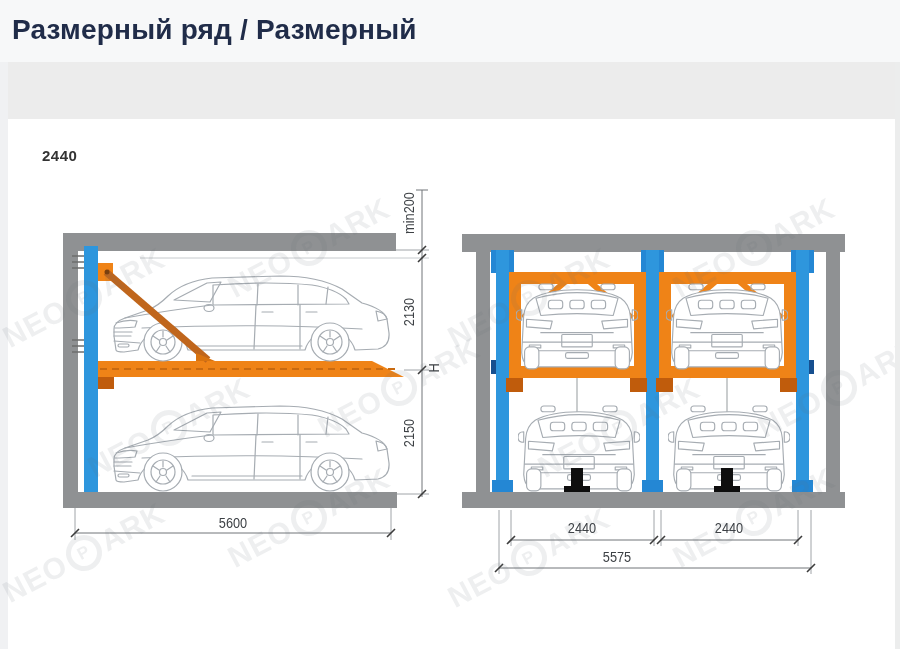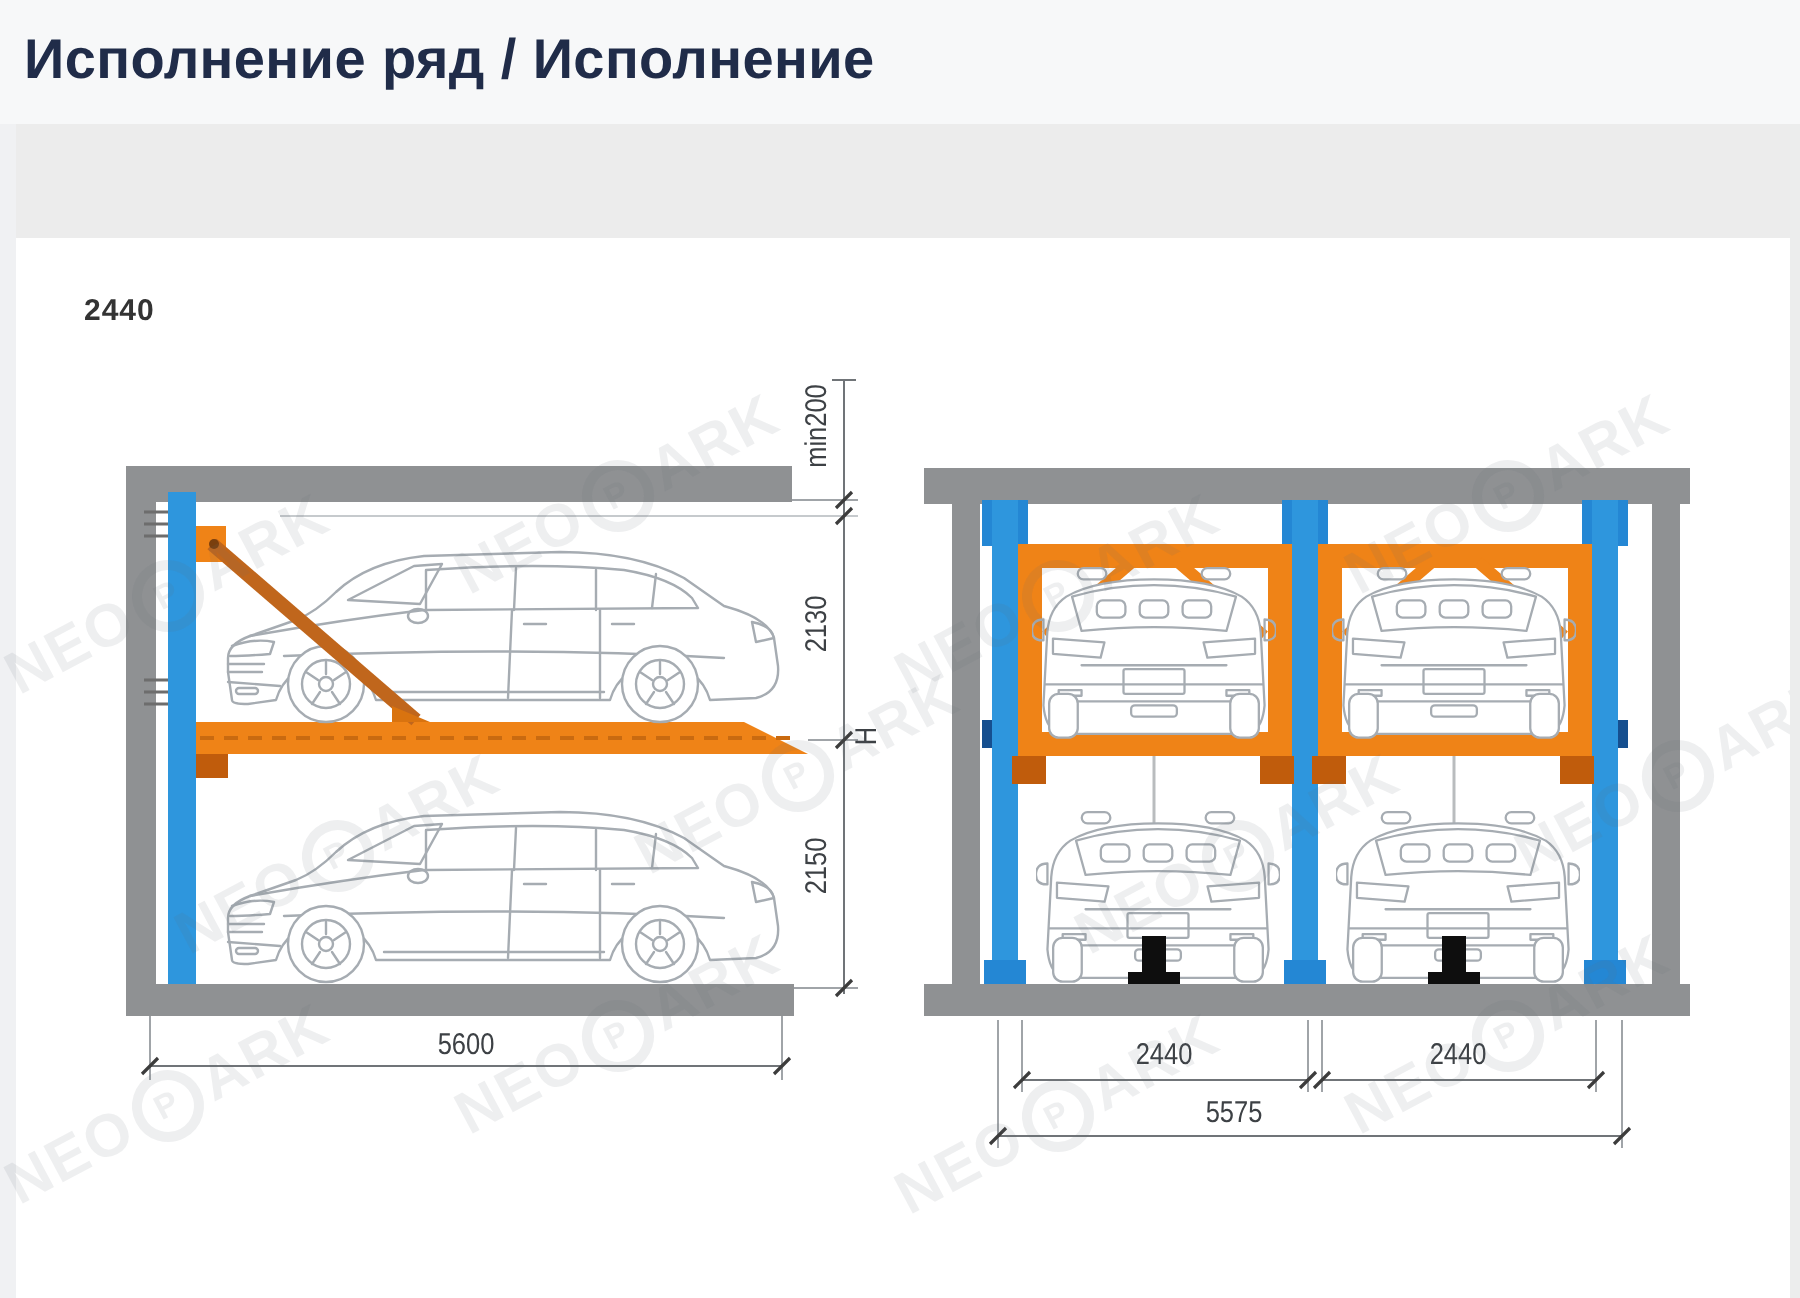--- a/index.html
+++ b/index.html
@@ -38,21 +38,21 @@
              width:26px;height:26px;border:5px solid rgba(100,105,115,.11);
              border-radius:50%;font-size:17px;font-weight:800;}
   .scroll-strip{left:895px;top:62px;width:5px;height:587px;background:#eceded;z-index:60;}
 </style>
 </head>
 <body>
 
 <div class="canvas">
 
   <div class="abs header-band"></div>
-  <div class="abs page-title">Исполнение ряд / Исполнение</div>
+  <div class="abs page-title">Размерный ряд / Размерный</div>
 
   <div class="abs gutter" style="left:0;top:62px;width:8px;height:587px;"></div>
   <div class="abs tabs-row">
     <div class="abs tab-active">
       <div class="abs tab-label">2440</div>
     </div>
   </div>
   <div class="abs scroll-strip"></div>
 
   <div class="abs gray" style="left:63px;top:233px;width:333px;height:18px;"></div>

